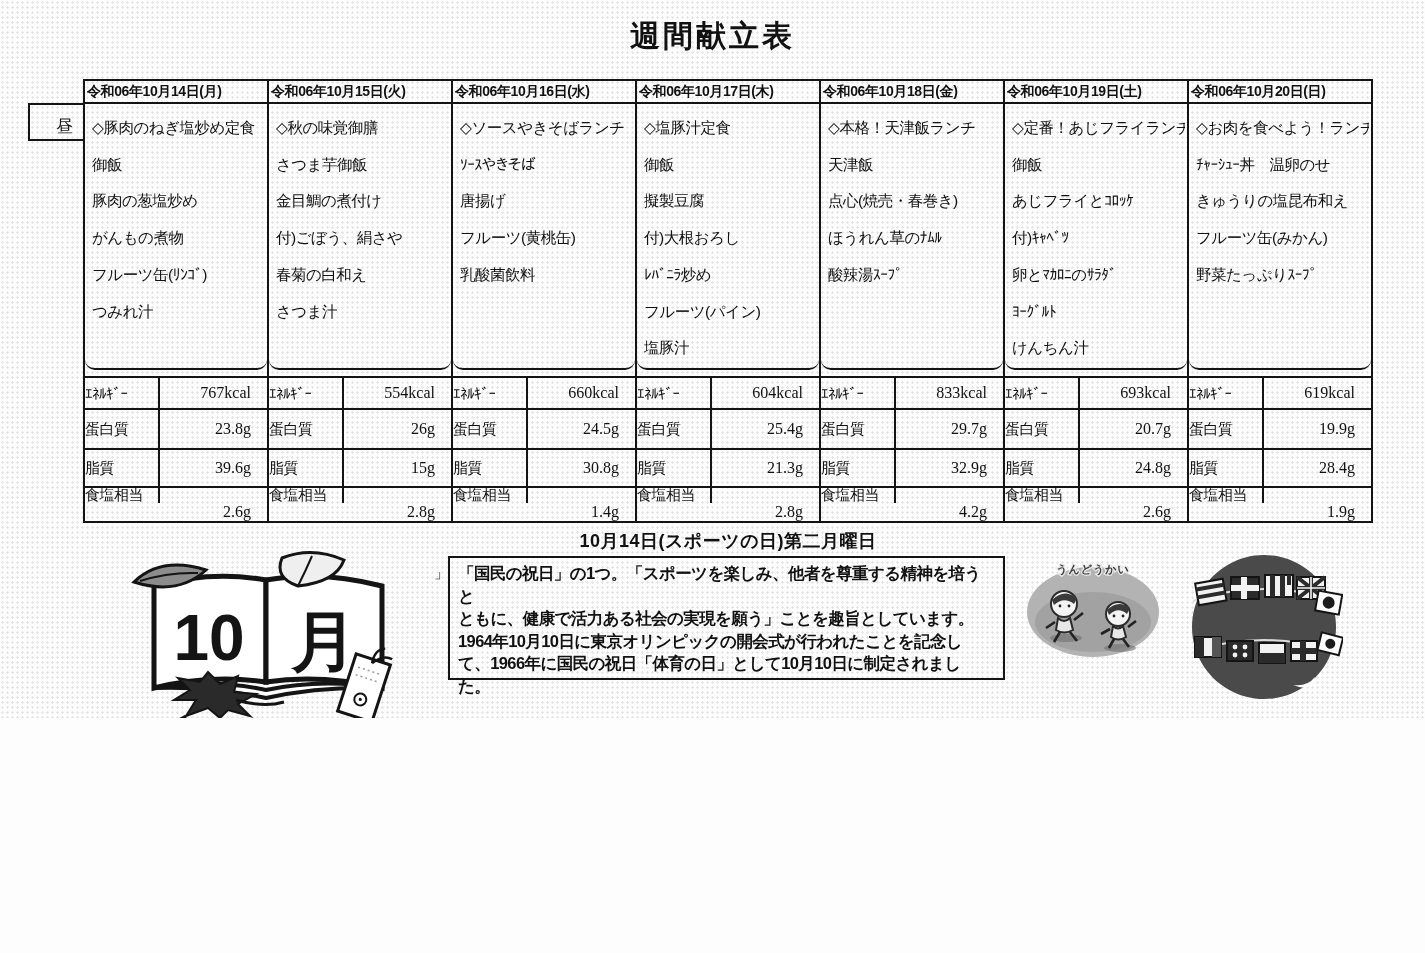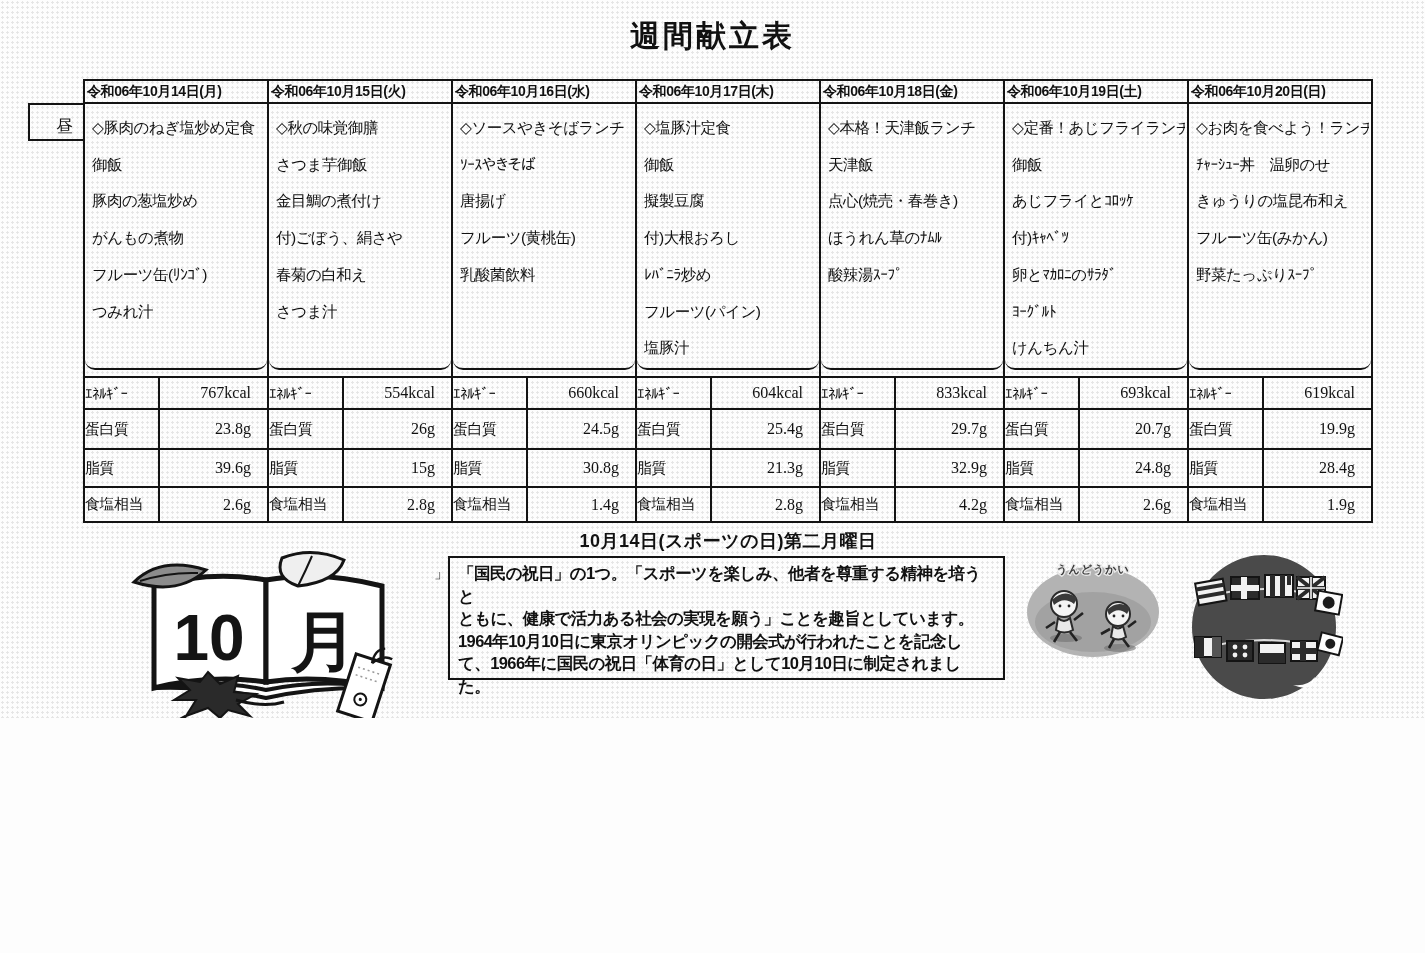--- a/index.html
+++ b/index.html
@@ -44,21 +44,21 @@
     height:37px; line-height:34px; font-size:15.5px; letter-spacing:-0.5px;
     white-space:nowrap; overflow:hidden;
   }
   .nut-spacer{ height:6px; }
   .nut-row{
     border-top:2px solid #141414; display:flex; align-items:stretch;
   }
   .nut-row.energy{ height:32px; }
   .nut-row.protein{ height:40px;gap:7px; }
   .nut-row.fat{ height:38px; }
-  .nut-row.salt{ height:37px; }
+  .nut-row.salt{ height:37px;flex-direction:column; }
   .nut-row:last-child{ border-bottom:2px solid #141414; }
   .nut-label{
     width:75px; border-right:2px solid #141414; font-size:15px;
     display:flex; align-items:center; letter-spacing:-0.5px;
     white-space:nowrap; overflow:hidden;
   }
   .nut-value{
     flex:1; display:flex; align-items:center; justify-content:flex-end;
     font-size:16px; padding-right:16px; font-family:"Liberation Serif","DejaVu Serif",serif;
   }

